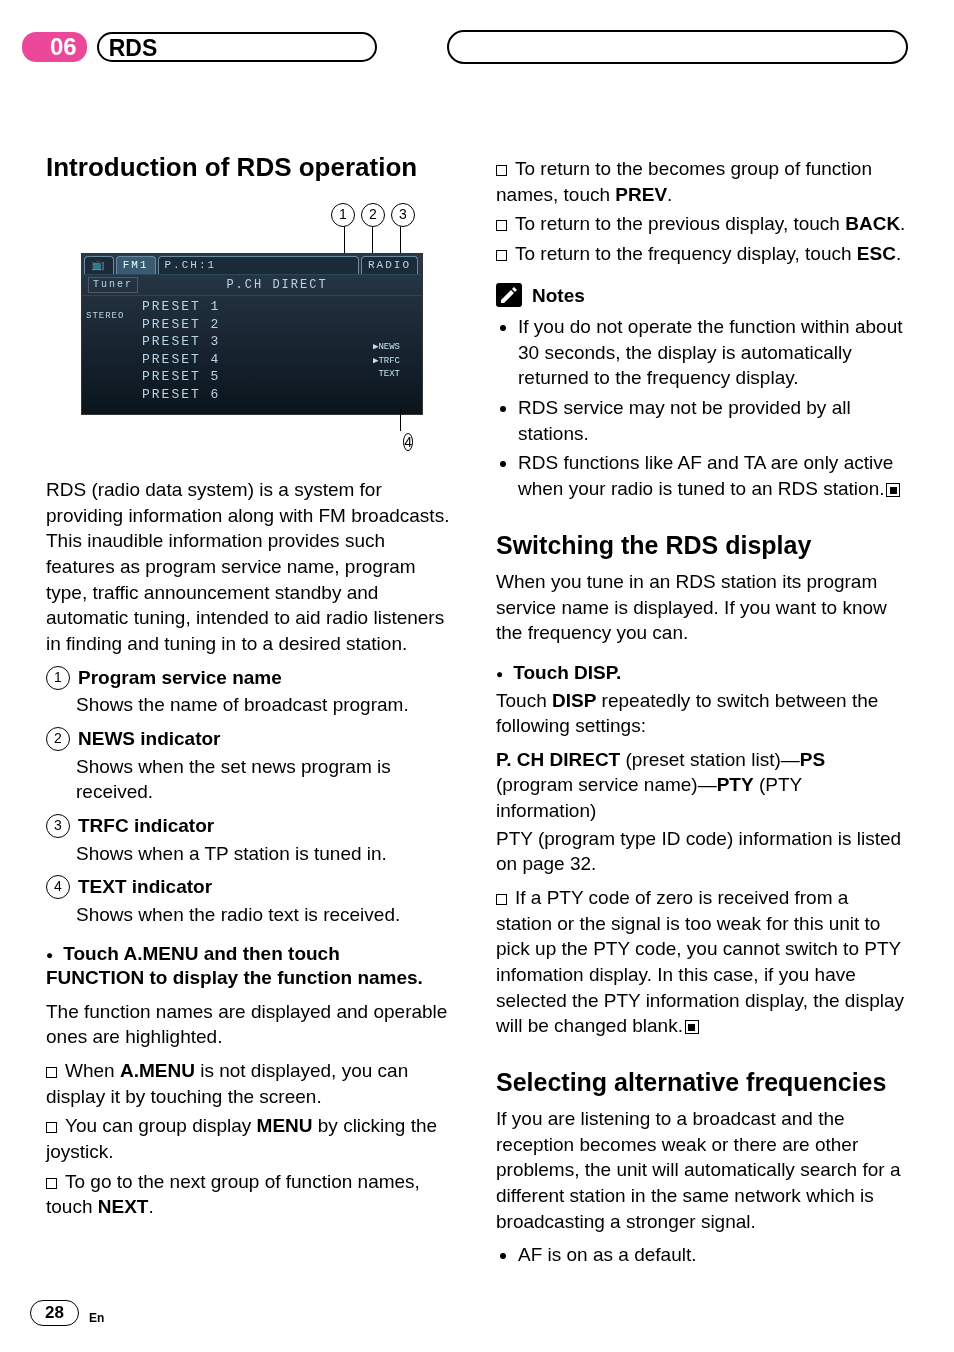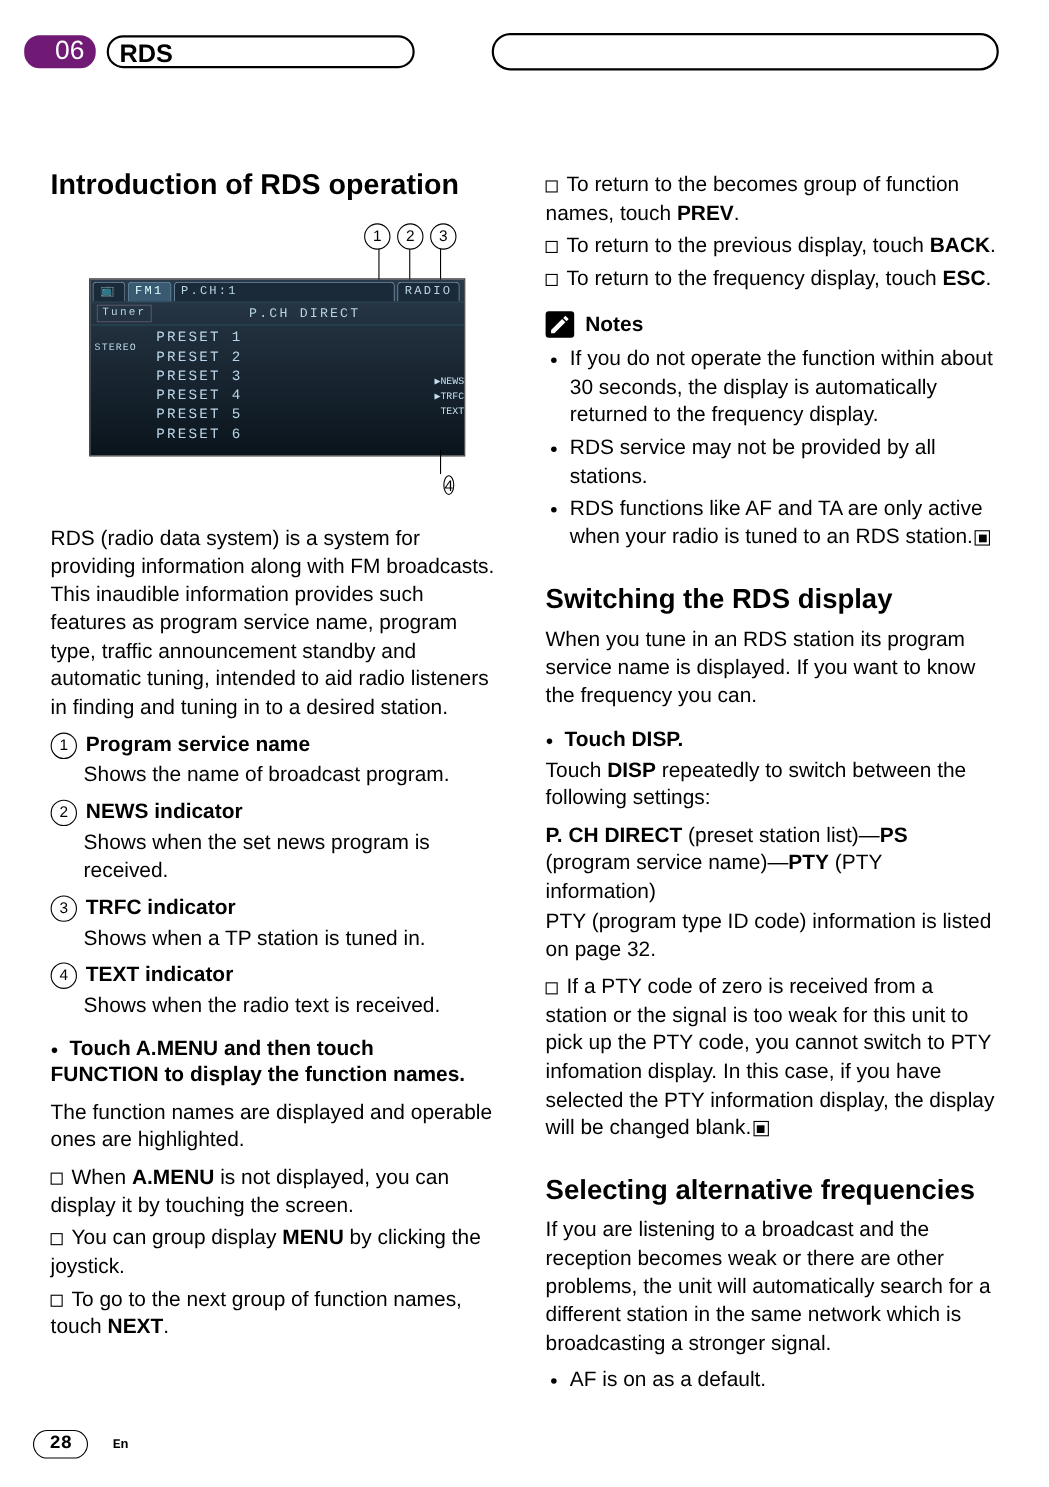--- a/index.html
+++ b/index.html
@@ -28,23 +28,23 @@
     margin-left: 8px;
     margin-bottom: 2px;
   }
   .header-row {
     display: flex;
     align-items: center;
     gap: 10px;
     margin-bottom: 88px;
   }
   .numtab {
-    background: #701a75;
+    background: #ec4899;
     color: #fff;
-    font-weight: 400;
+    font-weight: 700;
     font-size: 24px;
     padding: 0px 10px 0px 28px;
     border-radius: 14px;
     line-height: 30px;
     height: 30px;
     margin-left: -24px;
   }
   .chapter-pill {
     border: 2px solid #000;
     border-radius: 18px;
@@ -154,21 +154,21 @@
   }
   .side-label {
     position: absolute;
     left: 4px; top: 14px;
     transform: none;
     font-size: 9px;
     letter-spacing: 1px;
   }
   .right-indics {
     position: absolute;
-    right: 0;
+    right: 22px;
     bottom: 24px;
     font-size: 9px;
     line-height: 1.5;
     letter-spacing: 0;
     text-align: right;
     color: #c4e0f0;
   }
   .bottom-callout {
     position: absolute;
     bottom: 0;
@@ -231,23 +231,22 @@
     content: "";
     position: absolute;
     inset: 2.5px;
     background: #000;
   }
   .footer {
     position: absolute;
     left: 30px;
     bottom: 26px;
     display: flex;
-    align-items: center;
-    gap: 22px;
-    font-family: Liberation Mono, monospace;
+    align-items: flex-end;
+    gap: 10px;
   }
   .page-pill {
     border: 1.5px solid #000;
     border-radius: 14px;
     padding: 0 14px;
     font-weight: 700;
     font-size: 17px;
     line-height: 24px;
   }
   .footer-en { font-size: 12px; font-weight: 700; }

